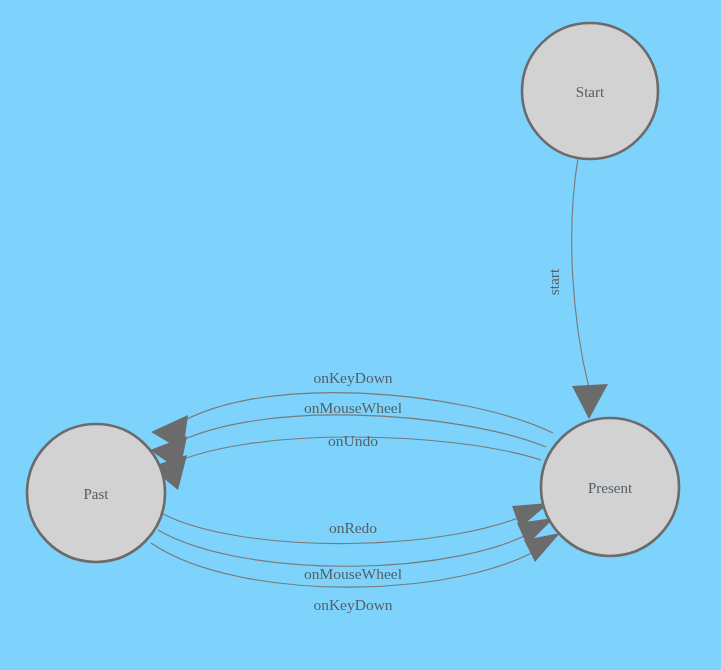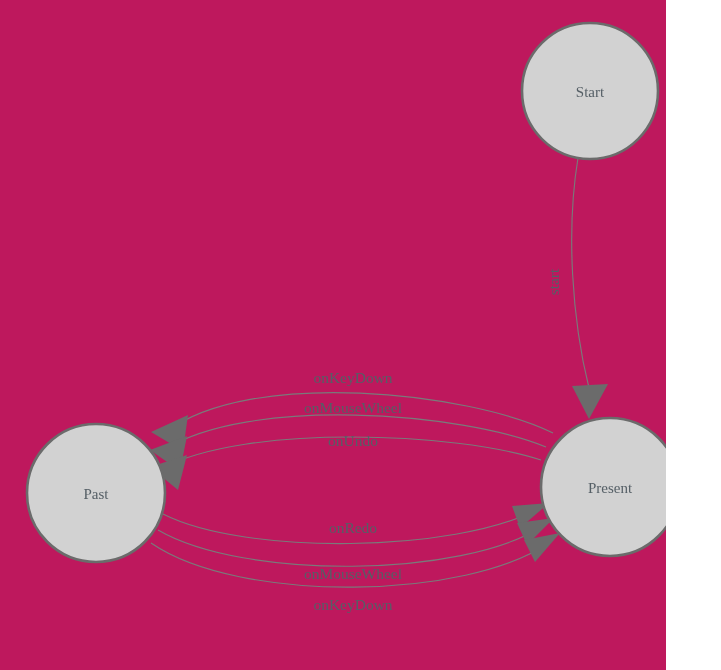--- a/index.html
+++ b/index.html
@@ -2,23 +2,23 @@
 <html><head>
 <meta charset="utf-8">
 <style>
   html, body {
     margin: 0;
     padding: 0;
     background: #ffffff;
   }
   #canvas {
     position: relative;
-    width: 666px;
+    width: 721px;
     height: 670px;
-    background: #be185d;
+    background: #7dd3fc;
     overflow: hidden;
     font-family: "Liberation Serif", "DejaVu Serif", serif;
   }
   svg#diagram {
     position: absolute;
     top: 0;
     left: 0;
     width: 721px;
     height: 670px;
   }

